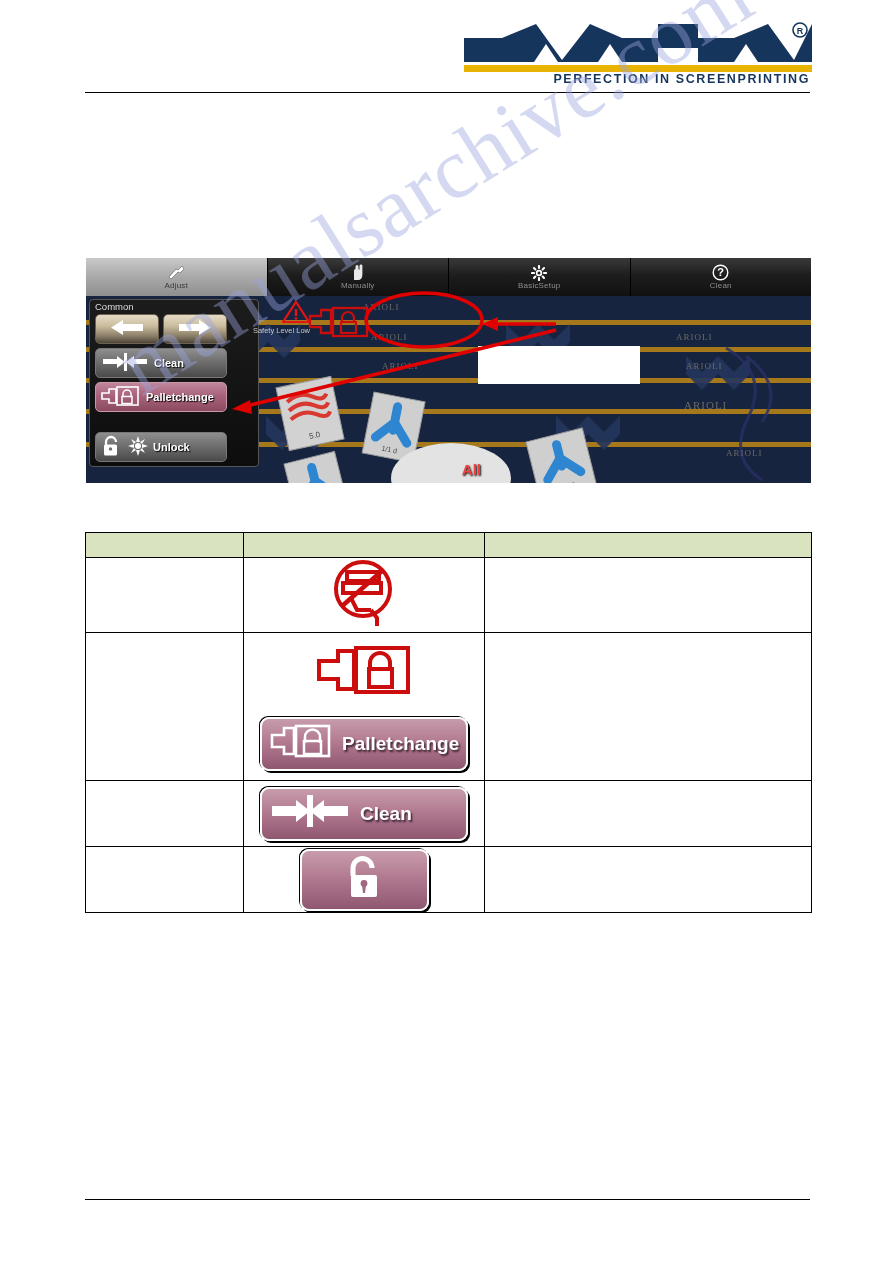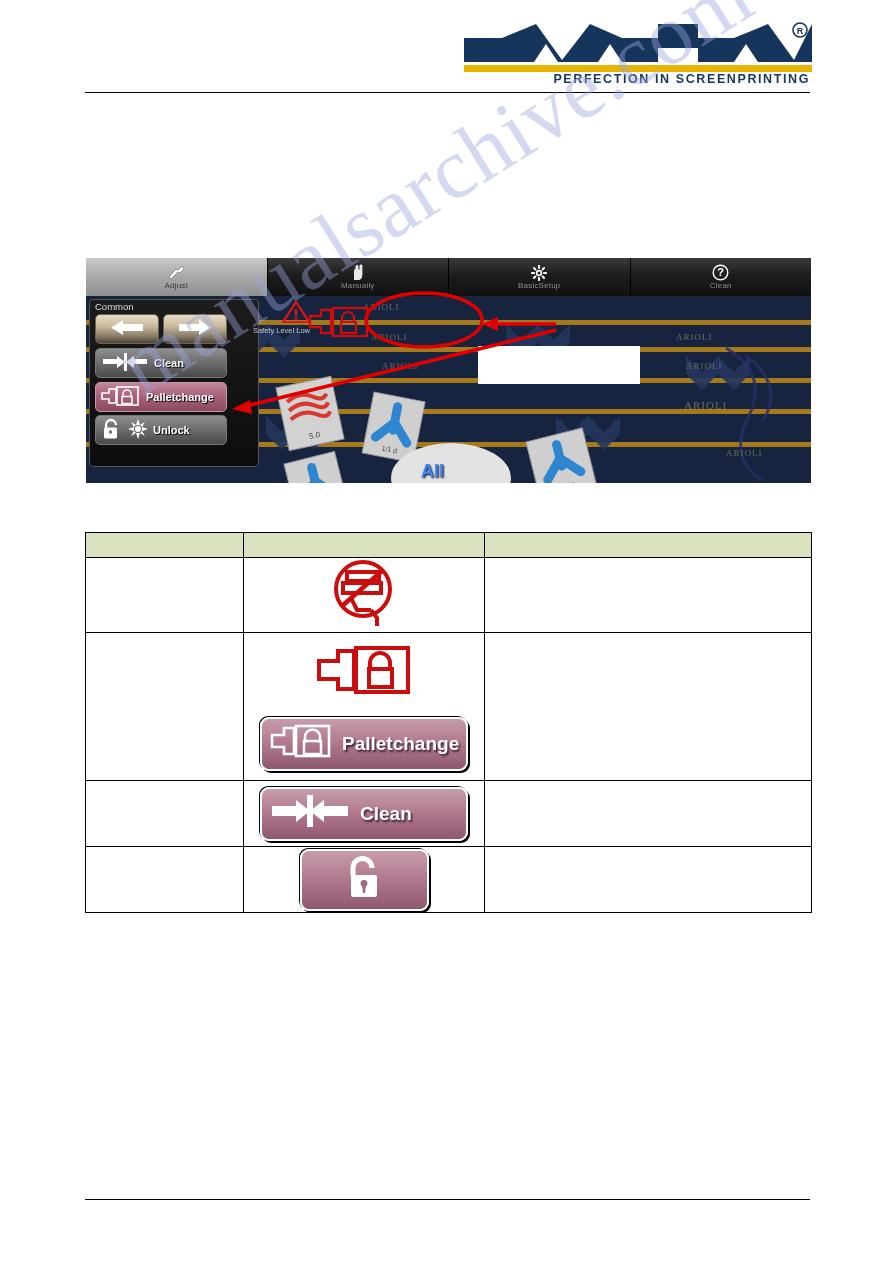--- a/index.html
+++ b/index.html
@@ -235,21 +235,21 @@
           <rect width="52" height="60" fill="#cfcfcf" stroke="#9a9a9a"></rect>
           <path d="M26,10 L26,32 M26,24 L10,42 M26,24 L42,42" stroke="#2f86d0" stroke-width="9" fill="none" stroke-linecap="round"></path>
         </g>
         <g transform="translate(440,146) rotate(-14)">
           <rect width="58" height="60" fill="#cfcfcf" stroke="#9a9a9a"></rect>
           <path d="M29,10 L29,32 M29,24 L12,42 M29,24 L46,42" stroke="#2f86d0" stroke-width="9" fill="none" stroke-linecap="round"></path>
           <text x="29" y="55" font-size="7" fill="#4a4a4a" text-anchor="middle">1/1 d</text>
         </g>
         <ellipse cx="365" cy="182" rx="60" ry="35" fill="#e3e3e3"></ellipse>
       </svg>
-      <div style="position:absolute;left:335px;top:165px;width:60px;text-align:left;color:#3b82f6;font-size:18px;font-weight:bold;text-shadow:1px 1px 2px #000;">All</div>
+      <div style="position:absolute;left:335px;top:165px;width:60px;text-align:right;color:#ef4444;font-size:15px;font-weight:bold;text-shadow:1px 1px 2px #000;">All</div>
 
       <div class="panel">
         <div class="panel-title">Common</div>
 
         <div class="arrow-row">
           <div class="btn-arrow">
             <span>
               <svg width="36" height="17" viewBox="0 0 36 17">
                   <path d="M14,1 L14,5 L34,5 L34,12 L14,12 L14,16 L2,8.5 Z" fill="#fff"></path>
                 </svg>
@@ -280,21 +280,21 @@
             <svg width="40" height="22" viewBox="0 0 40 22">
               <path d="M1,8 L8,8 L8,4 L15,4 L15,18 L8,18 L8,14 L1,14 Z" fill="none" stroke="#fff" stroke-width="1.6"></path>
               <rect x="16" y="2" width="21" height="18" fill="none" stroke="#fff" stroke-width="1.6"></rect>
               <path d="M22,12 L22,9 a4,4 0 0 1 8,0 L30,12" fill="none" stroke="#fff" stroke-width="1.5"></path>
               <rect x="21" y="11.5" width="10" height="7" fill="none" stroke="#fff" stroke-width="1.5"></rect>
             </svg>
           </span>
           <span>Palletchange</span>
         </div>
 
-        <div class="btn-wide btn-grey" style="top:115px;">
+        <div class="btn-wide btn-grey" style="top:132px;">
           <span>
             <svg width="22" height="22" viewBox="0 0 22 22">
               <path d="M5,10 L5,7 a5,5 0 0 1 10,0" fill="none" stroke="#fff" stroke-width="2.3"></path>
               <rect x="3" y="9.5" width="13" height="11" rx="1.6" fill="#fff"></rect>
               <circle cx="9.5" cy="14" r="1.7" fill="#6f6f6f"></circle>
             </svg>
           </span>
           <span>
             <svg width="20" height="20" viewBox="0 0 20 20">
               <g fill="#fff">

